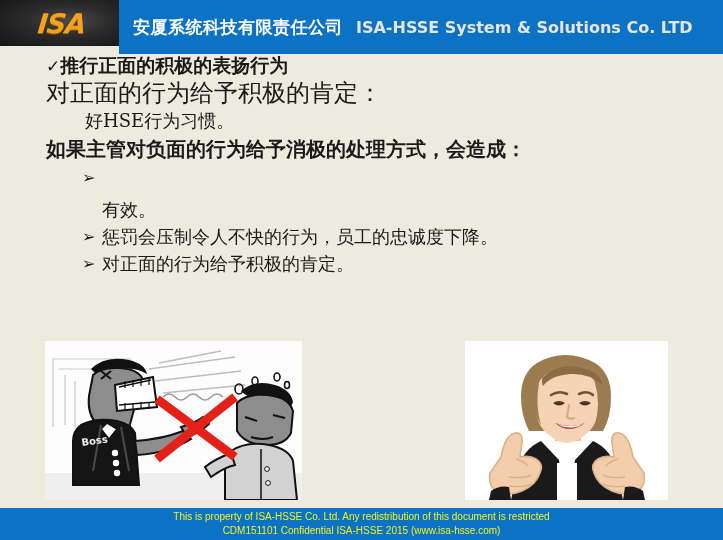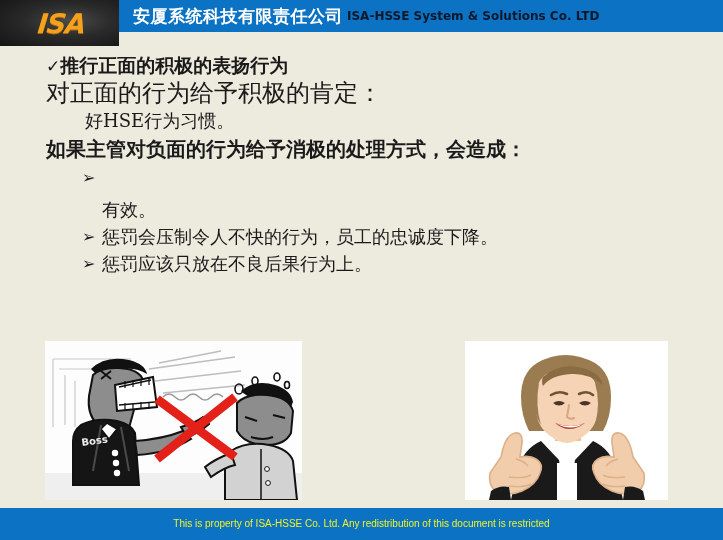--- a/index.html
+++ b/index.html
@@ -52,42 +52,42 @@
     letter-spacing: -1px;
     color: #F5A11B;
     line-height: 1;
     transform: skewX(-6deg);
     text-shadow: 0 1px 0 #a8670a;
   }
   .header-blue {
     position: absolute;
     left: 119px; top: 0;
     width: 604px;
-    height: 32px;
+    height: 54px;
     background: #0C73C4;
     display: flex;
     align-items: center;
     padding-left: 14px;
     box-sizing: border-box;
   }
   .hdr-cn {
     color: #ffffff;
     font-family: "DejaVu Sans", sans-serif;
     font-weight: bold;
     font-size: 17px;
     letter-spacing: 0.5px;
     white-space: nowrap;
   }
   .hdr-en {
-    color: #0f172a;
-    font-family: "DejaVu Sans", sans-serif;
-    font-weight: bold;
-    font-size: 12px;
+    color: #e5e5e5;
+    font-family: "DejaVu Sans", sans-serif;
+    font-weight: bold;
+    font-size: 16px;
     white-space: nowrap;
-    margin-left: 4px;
+    margin-left: 13px;
   }
 
   
   .content {
     position: absolute;
     left: 0;
     top: 52px;
     width: 723px;
     padding-left: 30px;
   }
@@ -212,21 +212,21 @@
 
     <div class="line l-indent">好HSE行为习惯。</div>
 
     <div class="line l-head2">如果主管对负面的行为给予消极的处理方式，会造成：</div>
 
     <div class="line bullet-row"><span class="arrow">➢</span></div>
     <div class="line cont-row">有效。</div>
 
     <div class="line bullet-row"><span class="arrow">➢</span><span>惩罚会压制令人不快的行为，员工的忠诚度下降。</span></div>
 
-    <div class="line bullet-row"><span class="arrow">➢</span><span>惩罚应该只放在不良后果行为上。</span></div>
+    <div class="line bullet-row"><span class="arrow">➢</span><span>对正面的行为给予积极的肯定。</span></div>
   </div>
 
   <div class="img-left">
     <svg width="257" height="159" viewBox="0 0 257 159">
       <rect x="0" y="0" width="257" height="159" fill="#fdfdfd"></rect>
 
       <g stroke="#c9c9c9" stroke-width="1.2" fill="none">
         <path d="M8 18 H86"></path>
           <path d="M8 18 V86"></path>
           <path d="M14 28 H80"></path>
@@ -356,15 +356,16 @@
         <path d="M160 145 q-14 2 -22 -2" stroke="#dcb088" stroke-width="1.4" fill="none"></path>
       </g>
 
       <path d="M26 150 q8 -6 18 -4 l2 13 h-22 z" fill="#1a1a1a"></path>
       <path d="M178 150 q-8 -6 -18 -4 l-2 13 h22 z" fill="#1a1a1a"></path>
     </svg>
   </div>
 
   <div class="footer">
     <div class="footer-line">This is property of ISA-HSSE Co. Ltd. Any redistribution of this document is restricted</div>
+    <div class="footer-line">CDM151101 Confidential   ISA-HSSE 2015  (www.isa-hsse.com)</div>
   </div>
 
 </div>
 
 </body></html>

